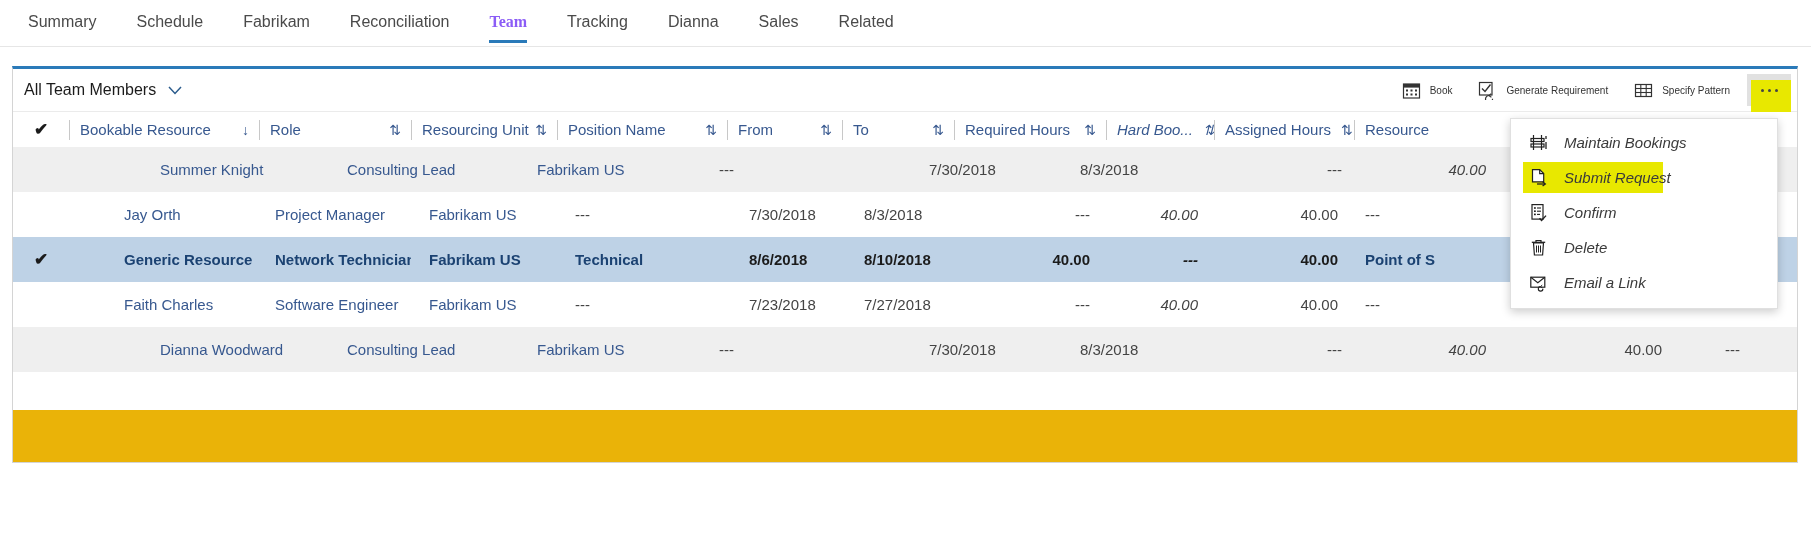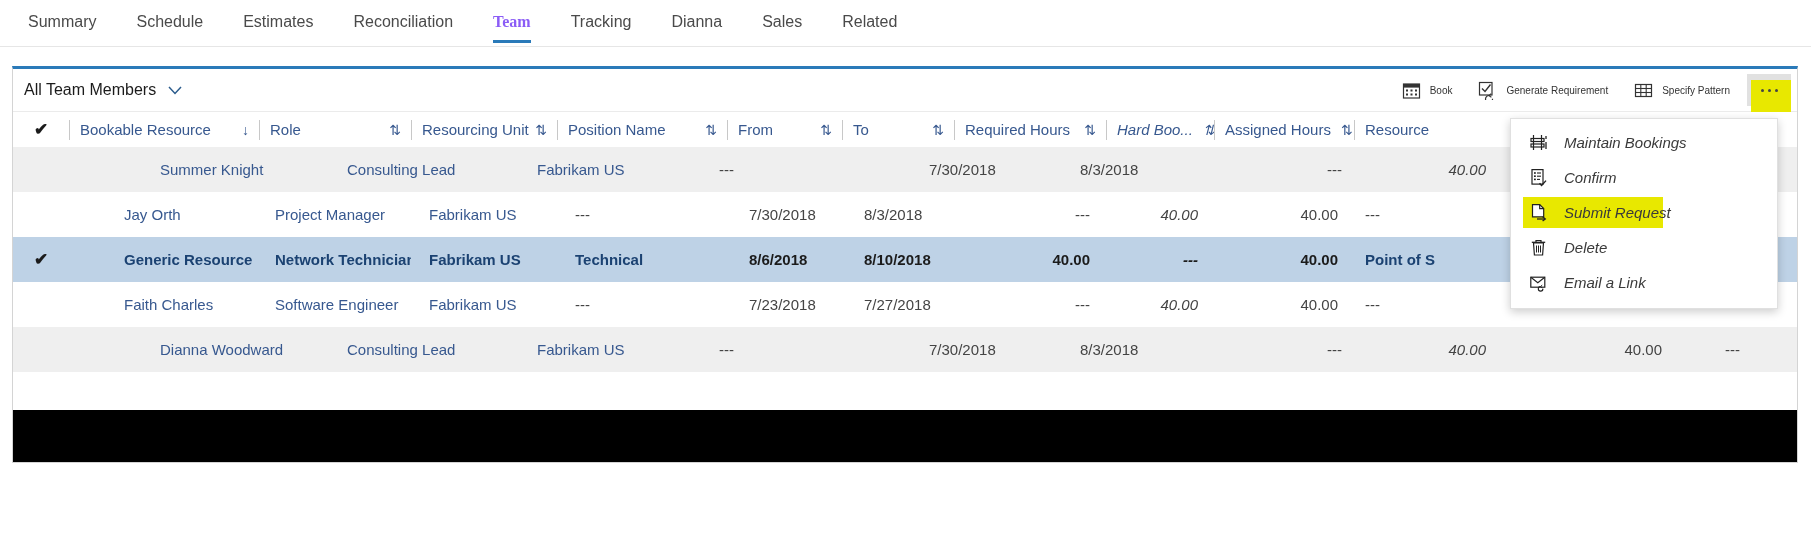--- a/index.html
+++ b/index.html
@@ -27,21 +27,21 @@
   }
   .tab.active { color: #8b5cf6; font-weight: 700; font-family: Liberation Serif, serif; }
   .tab.active::after {
     content: ""; position: absolute; left: 20px; right: 20px; bottom: 0;
     height: 3px; background: #2a7ab9;
   }
 
   
   .grid-panel {
     position: absolute; left: 12px; top: 66px; width: 1786px; height: 397px;
-    background: #000000;
+    background: #eab308;
     border: 1px solid #d4d4d4;
     border-top: 3px solid #2a7ab9;
   }
 
   
   .cmdbar {
     position: relative; height: 42px; width: 100%;
     display: flex; align-items: center;
     background: #ffffff;
   }
@@ -178,21 +178,21 @@
   .grid-filler { height: 38px; background: #ffffff; }
 </style>
 </head>
 <body>
 
 <div class="page">
 
   <div class="tabstrip">
     <div class="tab"><span>Summary</span></div>
     <div class="tab"><span>Schedule</span></div>
-    <div class="tab"><span>Estimates</span></div>
+    <div class="tab"><span>Fabrikam</span></div>
     <div class="tab"><span>Reconciliation</span></div>
     <div class="tab active"><span>Team</span></div>
     <div class="tab"><span>Tracking</span></div>
     <div class="tab"><span>Dianna</span></div>
     <div class="tab"><span>Sales</span></div>
     <div class="tab"><span>Related</span></div>
   </div>
 
   <div class="grid-panel">
 
@@ -409,20 +409,33 @@
         <svg viewBox="0 0 19 19" width="19" height="19">
           <line x1="4.5" y1="2" x2="4.5" y2="17" stroke="#222" stroke-width="1.2"></line>
           <line x1="12.5" y1="2" x2="12.5" y2="17" stroke="#222" stroke-width="1.2"></line>
           <rect x="2" y="5.5" width="13" height="3" fill="none" stroke="#222" stroke-width="1.2"></rect>
           <rect x="2" y="11" width="13" height="3" fill="none" stroke="#222" stroke-width="1.2"></rect>
           <line x1="17" y1="3" x2="17" y2="6" stroke="#222" stroke-width="1.3"></line>
           <line x1="17" y1="9" x2="17" y2="16" stroke="#222" stroke-width="1.3"></line>
         </svg>
       </span>
       <span class="mi-lbl">Maintain Bookings</span>
+    </div>
+
+    <div class="mi">
+      <span class="hl"></span>
+      <span class="mi-ico">
+        <svg viewBox="0 0 19 19" width="19" height="19">
+          <path d="M3.5 1.6 h7.2 l4 4 v8.2 h-11.2 z" fill="#fff" stroke="#222" stroke-width="1.2"></path>
+          <path d="M10.7 1.6 v4 h4" fill="none" stroke="#222" stroke-width="1.2"></path>
+          <line x1="8" y1="16" x2="16" y2="16" stroke="#222" stroke-width="1.3"></line>
+          <path d="M13.6 13.8 L16.3 16 L13.6 18.1" fill="none" stroke="#222" stroke-width="1.3"></path>
+        </svg>
+      </span>
+      <span class="mi-lbl">Submit Request</span>
     </div>
 
     <div class="mi">
       <span class="mi-ico">
         <svg viewBox="0 0 19 19" width="19" height="19">
           <rect x="3" y="1.6" width="11" height="14.5" fill="none" stroke="#222" stroke-width="1.2"></rect>
           <g fill="#222">
               <rect x="5" y="4.2" width="1.8" height="1.6"></rect>
               <rect x="5" y="7.4" width="1.8" height="1.6"></rect>
               <rect x="5" y="10.6" width="1.8" height="1.6"></rect>
@@ -432,33 +445,20 @@
               <line x1="8" y1="8.2" x2="12" y2="8.2"></line>
               <line x1="8" y1="11.4" x2="11" y2="11.4"></line>
             </g>
           <path d="M10.5 15.2 L12.6 17.4 L17 12.6" fill="none" stroke="#222" stroke-width="1.4"></path>
         </svg>
       </span>
       <span class="mi-lbl">Confirm</span>
     </div>
 
     <div class="mi">
-      <span class="hl"></span>
-      <span class="mi-ico">
-        <svg viewBox="0 0 19 19" width="19" height="19">
-          <path d="M3.5 1.6 h7.2 l4 4 v8.2 h-11.2 z" fill="#fff" stroke="#222" stroke-width="1.2"></path>
-          <path d="M10.7 1.6 v4 h4" fill="none" stroke="#222" stroke-width="1.2"></path>
-          <line x1="8" y1="16" x2="16" y2="16" stroke="#222" stroke-width="1.3"></line>
-          <path d="M13.6 13.8 L16.3 16 L13.6 18.1" fill="none" stroke="#222" stroke-width="1.3"></path>
-        </svg>
-      </span>
-      <span class="mi-lbl">Submit Request</span>
-    </div>
-
-    <div class="mi">
       <span class="mi-ico">
         <svg viewBox="0 0 19 19" width="19" height="19">
           <path d="M4.5 4.8 h10 l-0.9 12.2 h-8.2 z" fill="none" stroke="#222" stroke-width="1.2"></path>
           <line x1="2.8" y1="4.3" x2="16.2" y2="4.3" stroke="#222" stroke-width="1.3"></line>
           <path d="M7 4.3 v-1.8 h5 v1.8" fill="none" stroke="#222" stroke-width="1.2"></path>
           <g stroke="#222" stroke-width="1">
               <line x1="7.5" y1="7.5" x2="7.5" y2="14.5"></line>
               <line x1="9.5" y1="7.5" x2="9.5" y2="14.5"></line>
               <line x1="11.5" y1="7.5" x2="11.5" y2="14.5"></line>
             </g>

